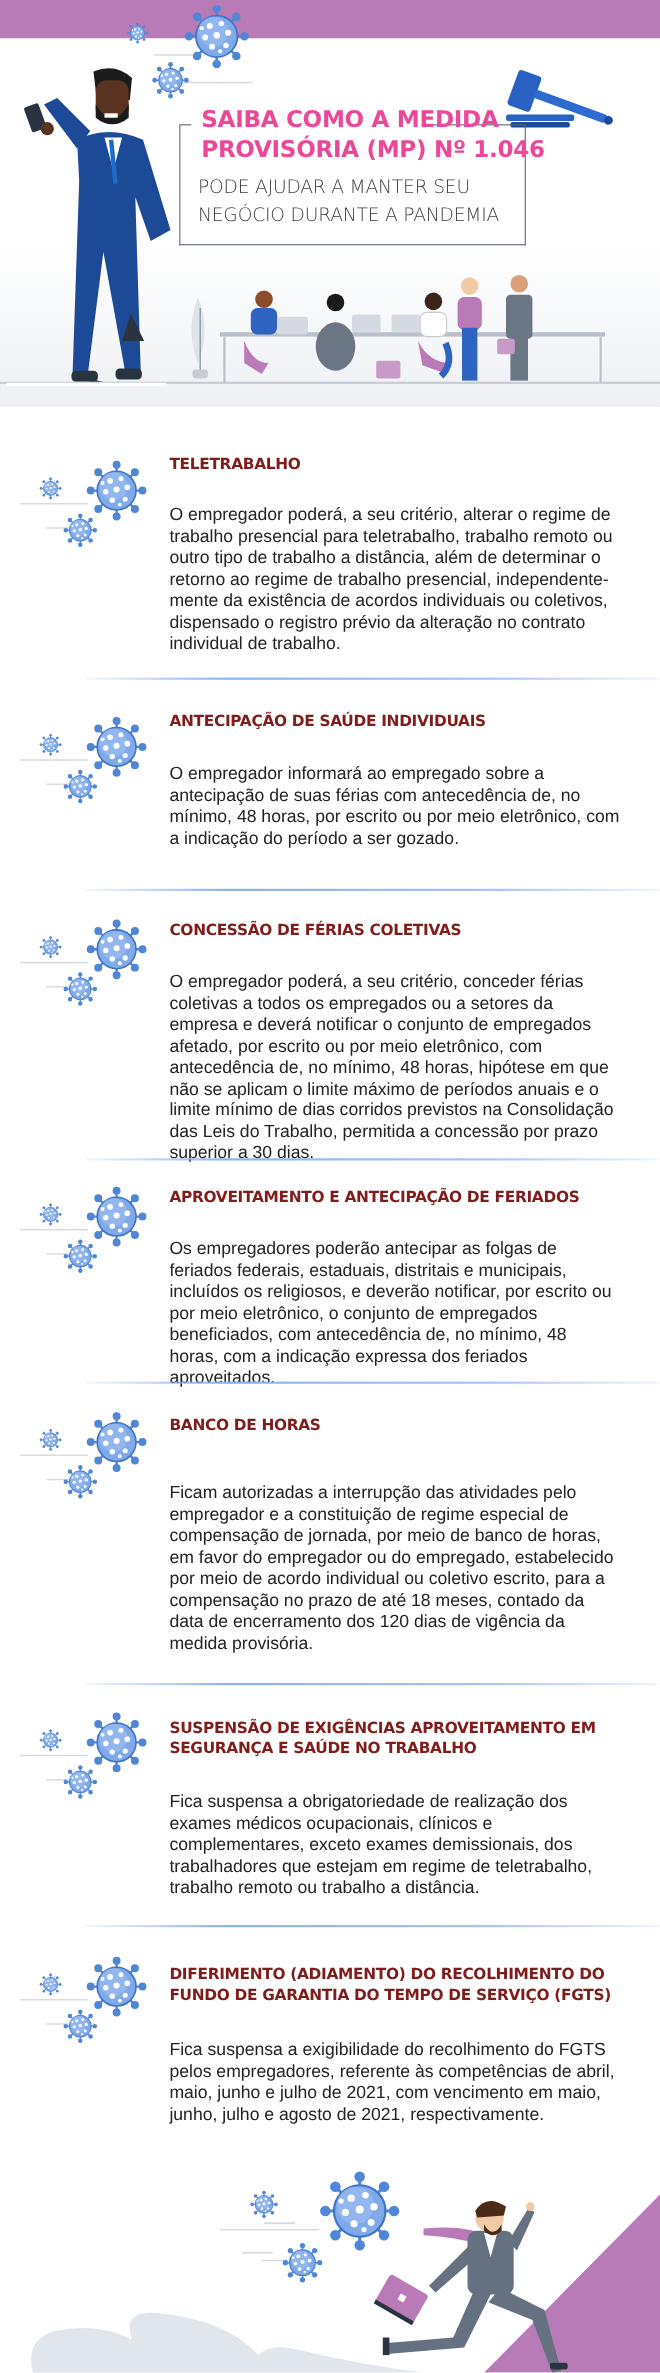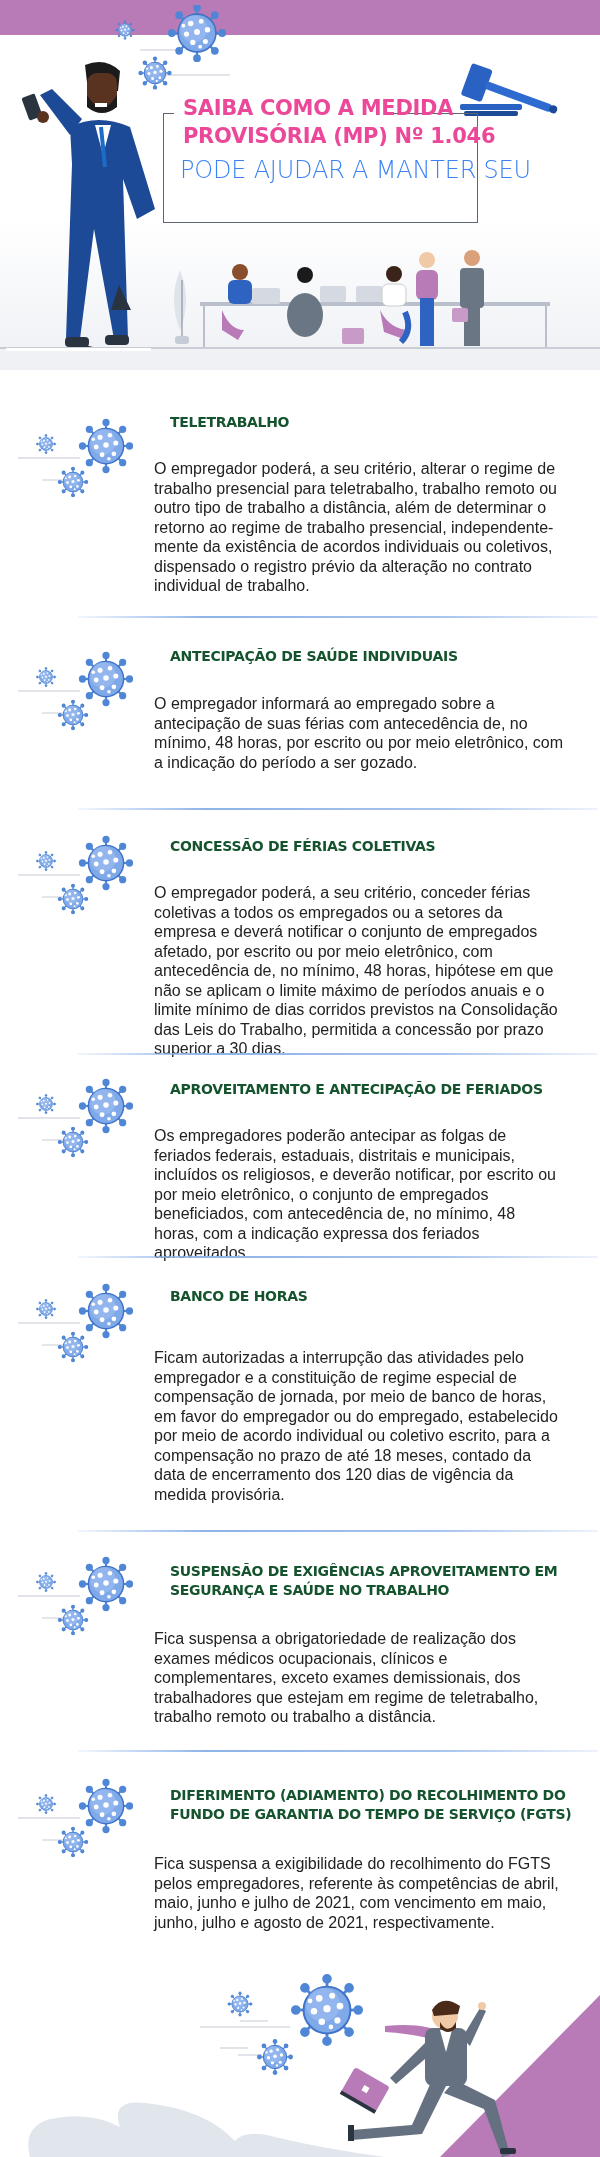--- a/index.html
+++ b/index.html
@@ -3,25 +3,25 @@
 <meta charset="utf-8">
 <style>
   * { box-sizing: border-box; margin: 0; padding: 0; }
   body { width: 600px; height: 2157px; background: #ffffff; font-family: "Liberation Sans", sans-serif; position: relative; overflow: hidden; }
   .topbar { position: absolute; left: 0; top: 0; width: 600px; height: 35px; background: #b87bb8; }
   .hero { position: absolute; left: 0; top: 35px; width: 600px; height: 335px; background: linear-gradient(to bottom, #ffffff 0%, #ffffff 55%, #eef0f4 100%); }
   .title-box { position: absolute; left: 163px; top: 113px; width: 315px; height: 110px; border: 1.5px solid #5d6570; border-top: none; background: transparent; }
   .title-box::before { content: ""; position: absolute; left: 0; top: 0; width: 10px; border-top: 1.5px solid #5d6570; }
   .title-box::after { content: ""; position: absolute; right: 0; top: 0; width: 83px; border-top: 1.5px solid #5d6570; }
   .title-main { position: absolute; left: 183px; top: 94px; font-family: "DejaVu Sans", sans-serif; font-weight: bold; color: #ec4899; font-size: 21px; line-height: 28px; letter-spacing: -0.3px; }
-  .title-sub { position: absolute; left: 180px; top: 157px; font-family: "DejaVu Sans", sans-serif; color: #3b82f6; font-size: 24px; line-height: 26px; font-weight: 300; letter-spacing: -0.2px; }
+  .title-sub { position: absolute; left: 180px; top: 157px; font-family: "DejaVu Sans", sans-serif; color: #404040; font-size: 17px; line-height: 26px; font-weight: 300; letter-spacing: -0.2px; }
   .ground { position: absolute; left: 0; top: 347px; width: 600px; height: 2px; background: #c9ced6; }
   .ground-white { position: absolute; left: 6px; top: 348px; width: 145px; height: 3px; background: #fff; }
   .section { position: absolute; left: 0; width: 600px; }
-  .sec-title { position: absolute; left: 154px; font-family: "DejaVu Sans", sans-serif; font-weight: bold; color: #14532d; font-size: 14px; line-height: 19px; letter-spacing: -0.3px; width: 420px; margin-left: 16px; }
+  .sec-title { position: absolute; left: 154px; font-family: "DejaVu Sans", sans-serif; font-weight: bold; color: #7f1d1d; font-size: 14px; line-height: 19px; letter-spacing: -0.3px; width: 420px; }
   .sec-body { position: absolute; left: 154px; color: #222222; font-size: 16px; line-height: 19.5px; width: 410px; font-family: "Liberation Sans", sans-serif; margin-top: 11px; }
   .divider { position: absolute; left: 78px; width: 520px; height: 2px; background: linear-gradient(to right, rgba(130,170,225,0.1), #8db3e8 25%, #a9c4ee 70%, rgba(170,196,238,0.2)); }
   .virus-group { position: absolute; left: 18px; width: 130px; height: 90px; }
   svg { display: block; }
 </style>
 </head>
 <body>
 
 <svg width="0" height="0" style="position:absolute">
   <defs>
@@ -105,20 +105,21 @@
   <rect x="6" y="49" width="54" height="5" rx="2" fill="#1d4a96"></rect>
 </svg>
 
 <div class="title-box"></div>
 <div class="title-main">
   <div>SAIBA COMO A MEDIDA</div>
   <div>PROVISÓRIA (MP) Nº 1.046</div>
 </div>
 <div class="title-sub">
   <div>PODE AJUDAR A MANTER SEU</div>
+  <div>NEGÓCIO DURANTE A PANDEMIA</div>
 </div>
 
 <svg style="position:absolute;left:160px;top:240px" width="420" height="110">
   <path d="M20 90 q-12 -30 0 -60 q12 30 0 60z" fill="#dfe3ea"></path>
   <line x1="22" y1="40" x2="22" y2="100" stroke="#8a94a2" stroke-width="1.2"></line>
   <rect x="15" y="96" width="14" height="8" rx="3" fill="#c5ccd6"></rect>
   <rect x="40" y="62" width="350" height="4" fill="#b9c0cb"></rect>
   <line x1="44" y1="66" x2="44" y2="108" stroke="#b9c0cb" stroke-width="2"></line>
   <line x1="386" y1="66" x2="386" y2="108" stroke="#b9c0cb" stroke-width="2"></line>
   <path d="M62 70 q8 20 22 20 l-6 10 -16 -10z" fill="#b87bb8"></path>

